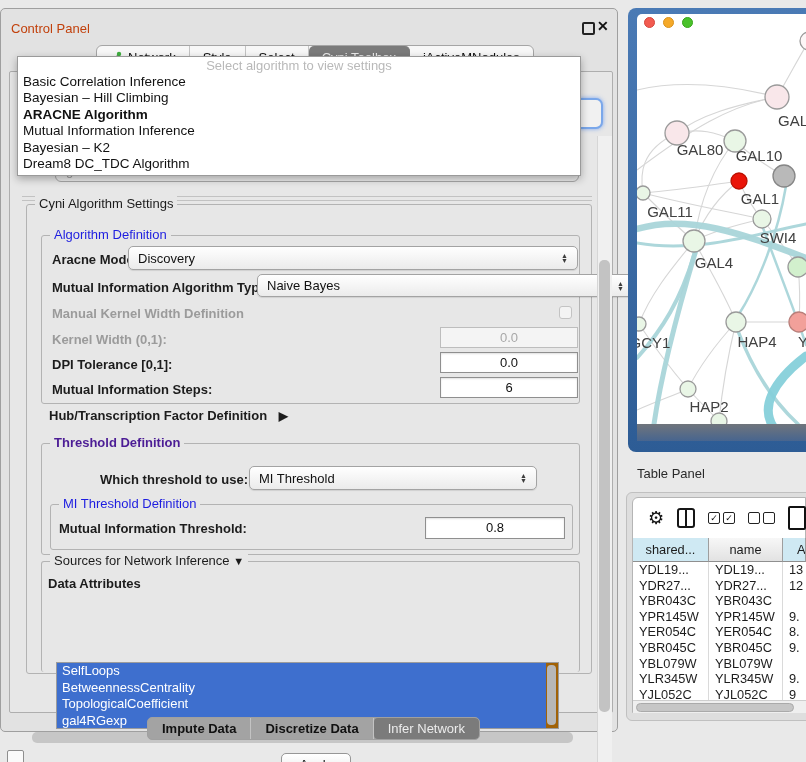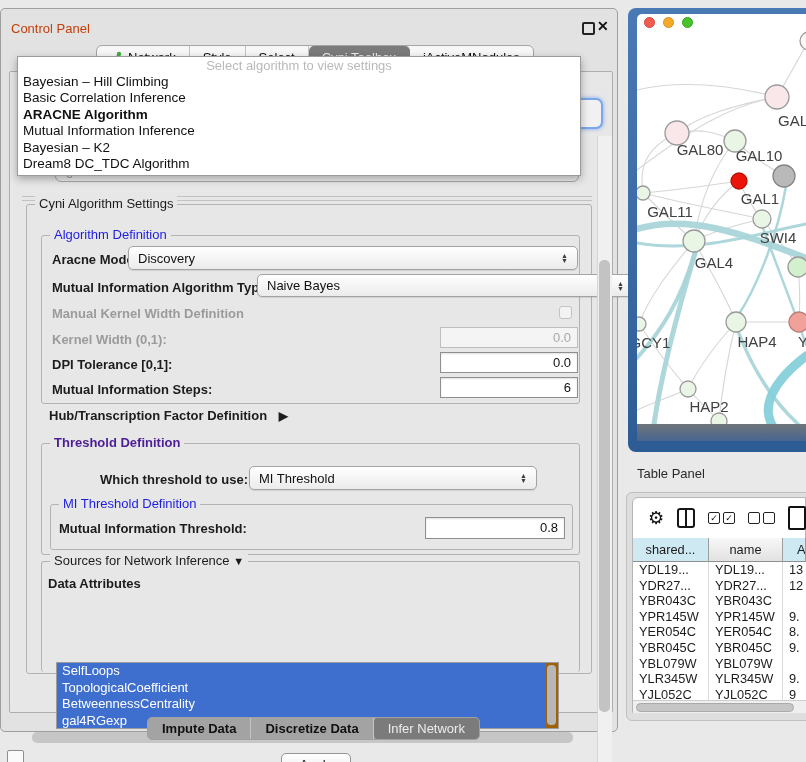--- a/index.html
+++ b/index.html
@@ -26,21 +26,21 @@
   #inner{left:8px;top:62px;width:604px;height:642px;background:#e7e7e7;border:1px solid #aeaeae;
          border-radius:2px;box-sizing:border-box;}
   .hline{left:12px;width:570px;height:0;border-top:1px solid #c2c2c2;}
   
   .grp{border:1px solid #b3b3b3;border-radius:3px;}
   .gtitle{position:absolute;top:-9px;left:8px;background:#e7e7e7;padding:0 4px;font-size:13px;white-space:nowrap;}
   .t-blue{color:#1d1de0;font-weight:normal;}
   .t-green{color:#4c1d95;font-weight:bold;}
   
   .field{background:#fff;border:1px solid #8f8f8f;box-shadow:inset 0 1px 2px rgba(0,0,0,.13);
-         font-size:13px;text-align:right;padding:2px 6px;box-sizing:border-box;color:#111;}
+         font-size:13px;text-align:center;padding:2px 6px;box-sizing:border-box;color:#111;}
   .field.dis{background:#f4f4f4;border-color:#bdbdbd;color:#a8a8a8;box-shadow:none;}
   .combo{background:linear-gradient(#ffffff,#ebebeb);border:1px solid #a3a3a3;border-radius:5px;
          display:flex;align-items:center;font-size:13px;color:#111;padding:0 9px;box-sizing:border-box;
          box-shadow:0 1px 1px rgba(0,0,0,.10);}
   .spin{margin-left:auto;display:flex;flex-direction:column;align-items:center;line-height:5px;
         font-size:7px;color:#3c3c3c;padding-left:6px;}
   .chk{width:13px;height:13px;border:1px solid #c3c3c3;border-radius:3px;background:#f3f3f3;box-sizing:border-box;}
   
   #attrlist{left:46px;top:590px;width:503px;height:67px;background:#a16207;border:1px solid #9c9c9c;
             box-sizing:border-box;overflow:hidden;}
@@ -215,22 +215,22 @@
           <span class="gtitle lbl">
             <span>Sources for Network Inference</span>
             <span style="font-size:11px">▼</span></span>
           <div class="abs lbl b" style="left:6px;top:14px">Data Attributes</div>
         </div>
       </div>
 
       <div id="attrlist" class="abs">
         <div id="attr-items">
             <div class="attr-item">SelfLoops</div>
+            <div class="attr-item">BetweennessCentrality</div>
             <div class="attr-item">TopologicalCoefficient</div>
-            <div class="attr-item">BetweennessCentrality</div>
             <div class="attr-item">gal4RGexp</div>
           </div>
         <div id="attr-sb"></div>
       </div>
 
       <div id="vsb-track" class="abs"></div>
       <div id="vsb-thumb" class="abs"></div>
       <div id="hsb-thumb" class="abs"></div>
 
       <div id="apply" class="abs">Apply</div>
@@ -250,22 +250,22 @@
   </div>
 
   <div id="combo-frag" class="abs"></div>
   <div id="combo-sliver" class="abs">
     <span>galFiltered.sif default node</span>
     </div>
 
   <div id="popup" class="abs">
     <div id="popup-ph">Select algorithm to view settings</div>
     <div id="popup-items">
+        <div class="dd-item">Basic Correlation Inference</div>
         <div class="dd-item">Bayesian – Hill Climbing</div>
-        <div class="dd-item">Basic Correlation Inference</div>
         <div class="dd-item" style="font-weight: bold;">ARACNE Algorithm</div>
         <div class="dd-item">Mutual Information Inference</div>
         <div class="dd-item">Bayesian – K2</div>
         <div class="dd-item">Dream8 DC_TDC Algorithm</div>
       </div>
   </div>
 
   <div id="netwin" class="abs"></div>
   <div id="nettitle" class="abs">
     <div class="tl" style="left: 7px; background: rgb(242, 91, 80); border: 1px solid rgb(212, 69, 60);" id="tl0"></div>

